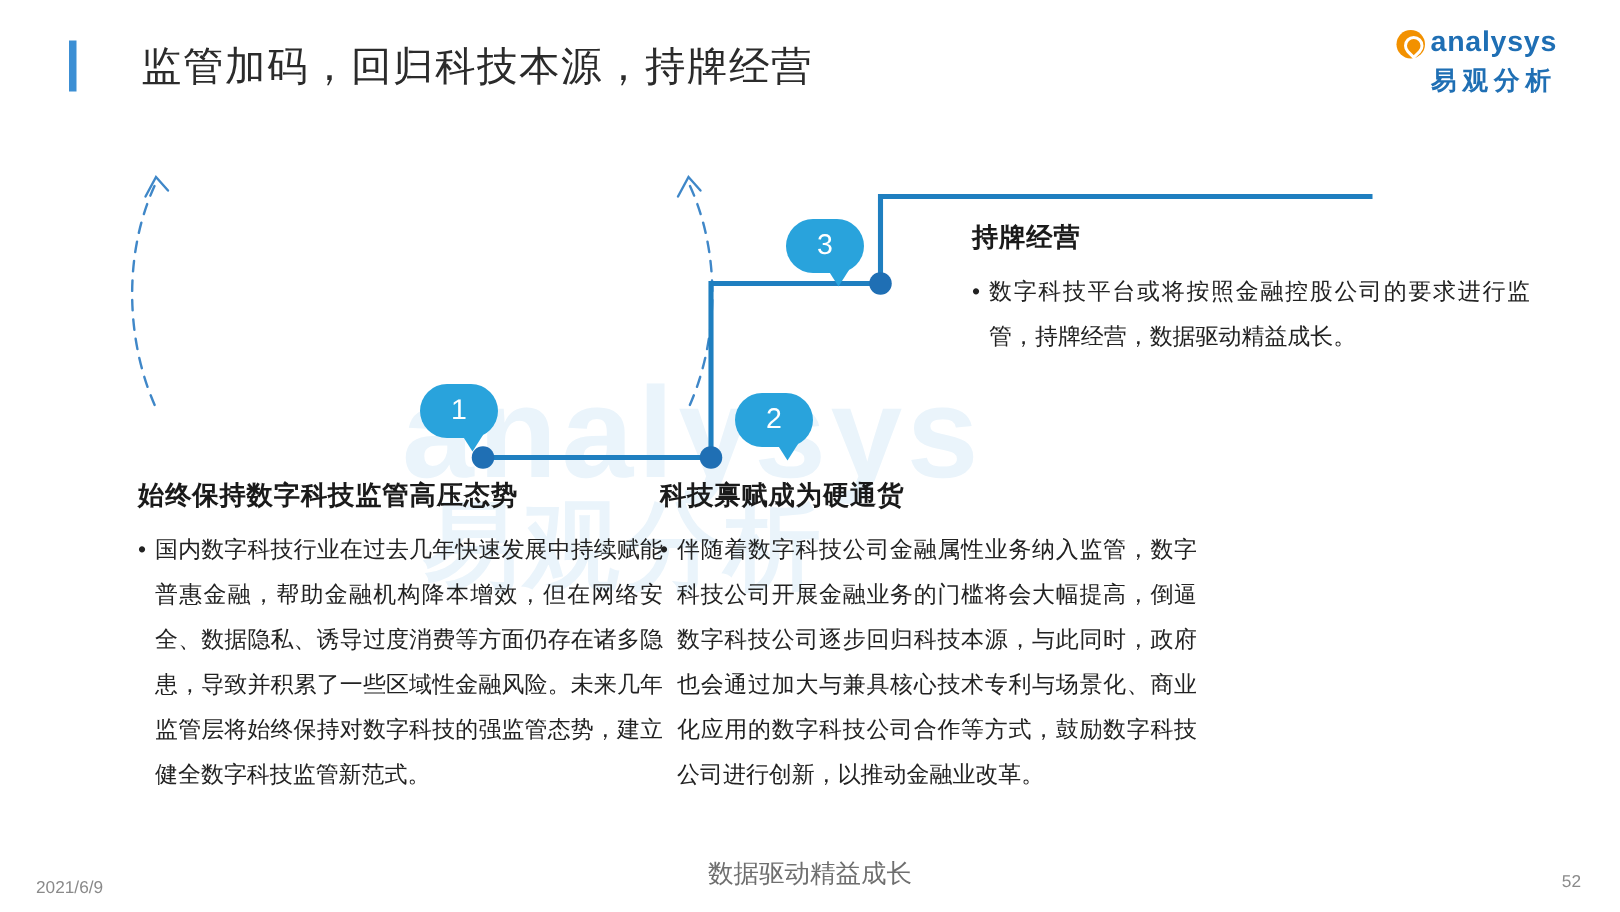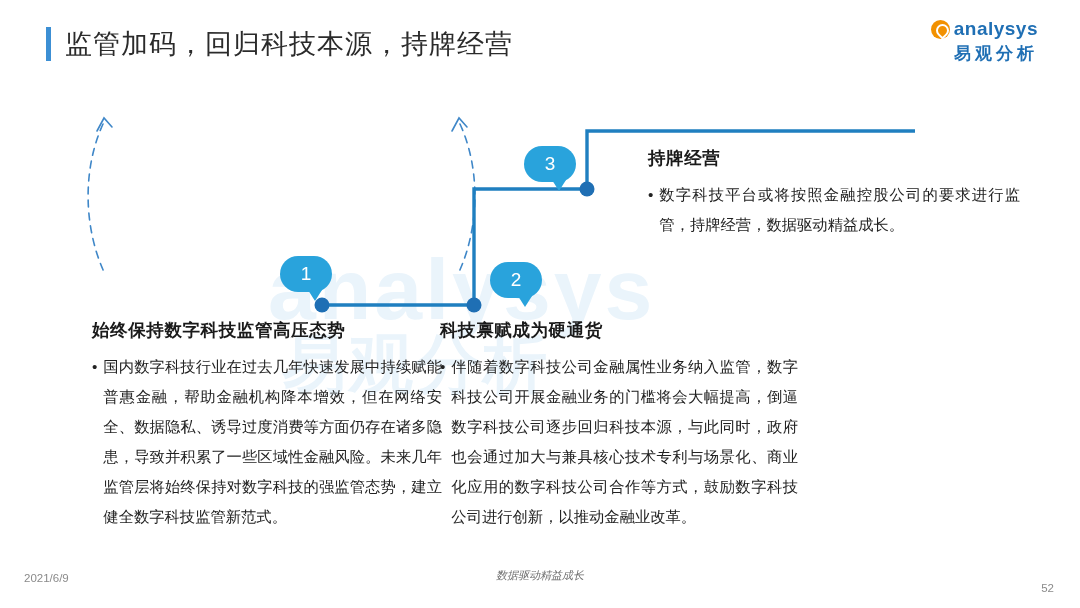--- a/index.html
+++ b/index.html
@@ -24,20 +24,21 @@
   .title-accent {
     width: 5px; height: 34px;
     background: #3c8fd4;
     margin-right: 14px;
   }
   .slide-title {
     font-size: 27px;
     color: #2b2b2b;
     letter-spacing: 1px;
     white-space: nowrap;
+    margin-left: 29px;
   }
 
   
   .logo {
     position: absolute;
     right: 42px; top: 18px;
     text-align: right;
   }
   .logo-top {
     display: flex; align-items: center; justify-content: flex-end;
@@ -160,31 +161,30 @@
   .block-text { flex: 1 1 auto; text-align: justify; }
 
   #block1 { left: 92px; top: 318px; width: 350px; }
   #block2 { left: 440px; top: 318px; width: 358px; }
   #block3 { left: 648px; top: 146px; width: 372px; }
   #block3 .block-title { text-align: left; }
 
   
   .footer-date {
     position: absolute;
-    left: 24px; bottom: 24px;
+    left: 24px; bottom: 10px;
     font-size: 11.5px;
     color: #8a8a8a;
   }
   .footer-center {
     position: absolute;
-    left: 0; right: 0; bottom: 25px;
+    left: 0; right: 0; bottom: 14px;
     text-align: center;
-    font-size: 11px;
+    font-size: 17px;
     color: #6f6f6f;
-    font-style: italic;
   }
   .footer-page {
     position: absolute;
     right: 26px; bottom: 14px;
     font-size: 11.5px;
     color: #8a8a8a;
   }
 </style>
 </head>
 <body>

